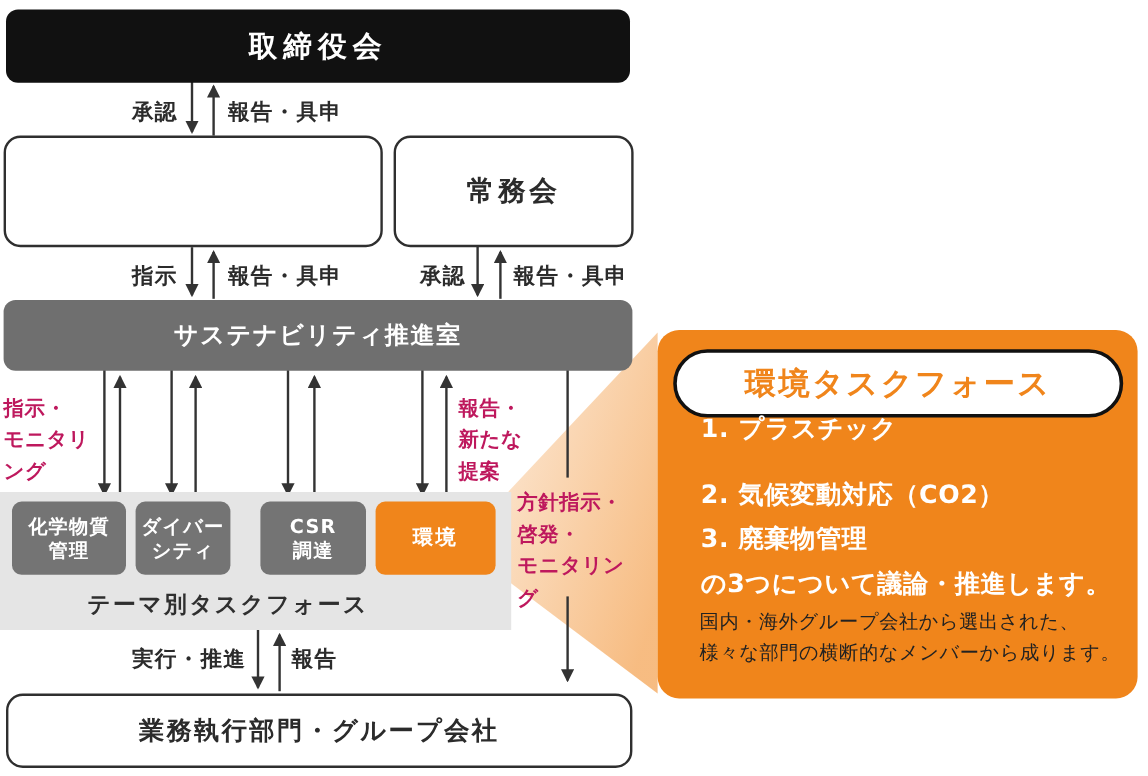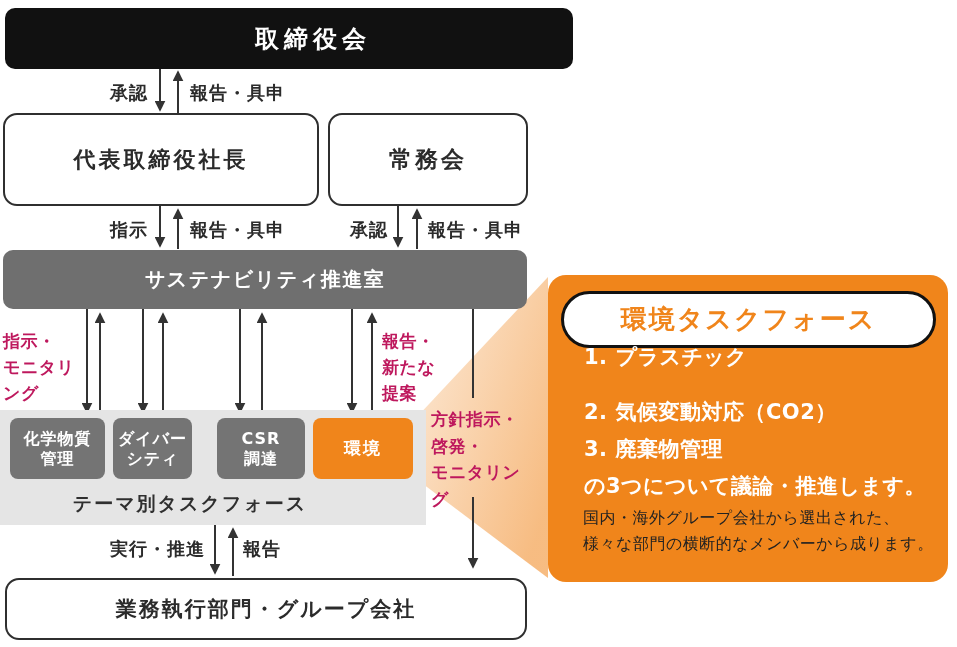--- a/index.html
+++ b/index.html
@@ -5,21 +5,21 @@
   html,body{margin:0;padding:0;background:#ffffff;}
   .stage{
     position:relative;width:957px;height:647px;background:#ffffff;overflow:hidden;
     font-family:"DejaVu Sans",sans-serif;font-weight:700;color:#2b2b2b;
   }
   .abs{position:absolute;}
   .pre{white-space:pre-line;}
   .flex{display:flex;align-items:center;justify-content:center;text-align:center;}
   
   .board{left:5px;top:8px;width:520px;height:61px;background:#111111;border-radius:10px;
-         color:#ffffff;font-size:24px;letter-spacing:5px;padding-left:48px;}
+         color:#ffffff;font-size:24px;letter-spacing:5px;}
   .president{left:3px;top:113px;width:316px;height:93px;background:#ffffff;
          border:2.5px solid #2f2f2f;border-radius:14px;flex-direction:column;box-sizing:border-box;}
   .president .ttl{font-size:22px;letter-spacing:3px;line-height:1.25;}
   .president .sub{font-size:15.5px;letter-spacing:1.5px;margin-top:4px;}
   .jomu{left:328px;top:113px;width:200px;height:93px;background:#ffffff;
          border:2.5px solid #2f2f2f;border-radius:14px;font-size:23px;letter-spacing:3px;box-sizing:border-box;}
   .sus{left:3px;top:250px;width:524px;height:59px;background:#6f6f6f;border-radius:10px;
          color:#ffffff;font-size:20px;letter-spacing:1.5px;}
   .band{left:0px;top:410px;width:426px;height:115px;background:#e5e5e5;}
   .tfbox{top:418px;height:61px;background:#747474;border-radius:8px;color:#ffffff;
@@ -88,21 +88,20 @@
       <line x1="215" y1="525" x2="215" y2="573" marker-end="url(#m)"></line>
       <line x1="233" y1="576" x2="233" y2="529" marker-end="url(#m)"></line>
     </g>
   </svg>
 
   <div class="abs band"></div>
 
   <div class="abs flex board">取締役会</div>
 
   <div class="abs flex president">
-    <div class="ttl">代表取締役社長</div>
   </div>
 
   <div class="abs flex jomu">常務会</div>
 
   <div class="abs flex sus">サステナビリティ推進室</div>
 
   <div class="abs flabel" style="left:100px;top:81px;width:48px;text-align:right;">承認</div>
   <div class="abs flabel" style="left:190px;top:81px;">報告・具申</div>
 
   <div class="abs flabel" style="left:100px;top:218px;width:48px;text-align:right;">指示</div>

